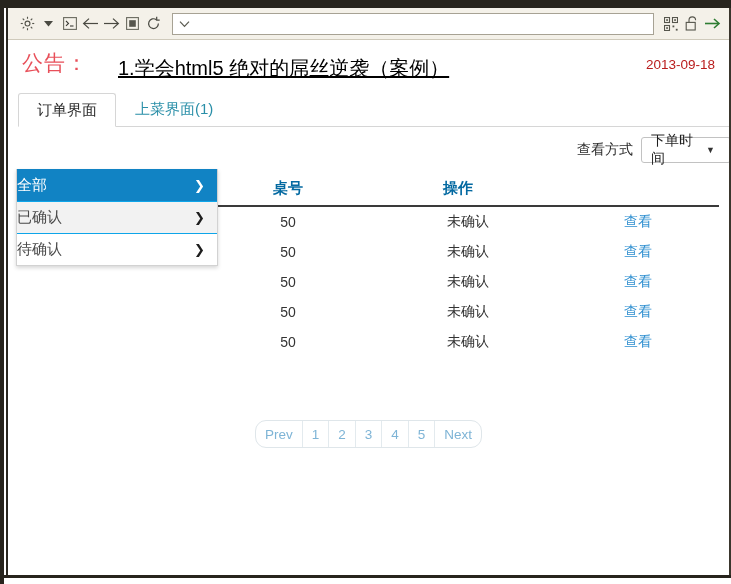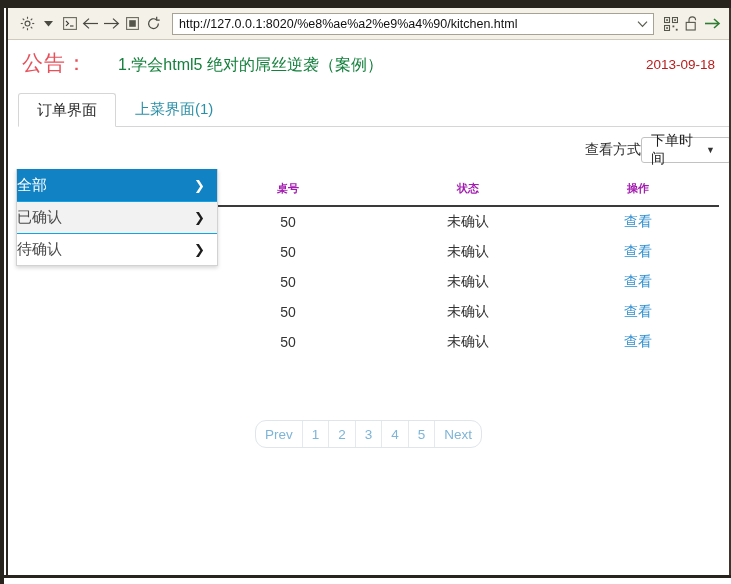--- a/index.html
+++ b/index.html
@@ -114,22 +114,23 @@
     position: absolute;
     left: 14px; top: 8px;
     font-size: 21px;
     color: #e8505a;
     letter-spacing: 1px;
     font-family: "Liberation Sans", "DejaVu Sans", sans-serif;
   }
   #announce-text {
     position: absolute;
     left: 110px; top: 14px;
-    font-size: 16px;
-    color: #15803d;
+    font-size: 20px;
+    color: #000000;
+    text-decoration: underline;
   }
   #announce-date {
     position: absolute;
     right: 14px; top: 16px;
     font-size: 13.5px;
     color: #b91c1c;
     text-align: center;
   }
 
   
@@ -167,20 +168,21 @@
   
   #viewmode {
     position: absolute;
     right: -2px; top: 96px;
     display: flex;
     align-items: center;
   }
   #viewmode-label {
     font-size: 14px;
     color: #2c2c2c;
+    margin-right: 8px;
   }
   #viewmode-select {
     width: 90px;
     height: 26px;
     border: 1px solid #c2c2c2;
     border-radius: 3px;
     background: #ffffff;
     box-sizing: border-box;
     display: flex;
     align-items: center;
@@ -215,23 +217,23 @@
   }
   .th, .td {
     text-align: center;
     box-sizing: border-box;
   }
   .col-name  { width: 180px; }
   .col-table { width: 180px; }
   .col-state { width: 180px; }
   .col-op    { width: 160px; }
   .th {
-    font-size: 11px;
+    font-size: 15px;
     font-weight: bold;
-    color: #a21caf;
+    color: #0369a1;
   }
   .td {
     font-size: 14px;
     color: #333333;
   }
   .td.link a {
     color: #2f8fd0;
     text-decoration: none;
     cursor: pointer;
   }
@@ -372,21 +374,20 @@
     </div>
 
     <div class="tb-icon">
       <svg width="15" height="15" viewBox="0 0 16 16">
         <path d="M13.2 8 A5.2 5.2 0 1 1 11 3.9" fill="none" stroke="#4a4a42" stroke-width="1.3"></path>
         <polyline points="11.4,0.9 11.4,4.3 14.6,4.3" fill="none" stroke="#4a4a42" stroke-width="1.3"></polyline>
       </svg>
     </div>
 
     <div id="urlbar">
-      <div id="urltext">http://127.0.0.1:8020/%e8%ae%a2%e9%a4%90/kitchen.html</div>
       <div class="url-chevron">
         <svg width="11" height="8" viewBox="0 0 11 8">
           <polyline points="1,1.6 5.5,6.4 10,1.6" fill="none" stroke="#5a5a50" stroke-width="1.2"></polyline>
         </svg>
       </div>
     </div>
 
     <div class="tb-icon">
       <svg width="14" height="14" viewBox="0 0 14 14">
         <rect x="0.5" y="0.5" width="5" height="5" fill="none" stroke="#55554c" stroke-width="1.1"></rect>
@@ -435,21 +436,20 @@
         <span id="viewmode-value">下单时间</span>
         <span class="sel-caret">▼</span>
       </div>
     </div>
 
     <div id="table">
 
       <div class="trow thead">
         <div class="th col-name"></div>
         <div class="th col-table">桌号</div>
-        <div class="th col-state">状态</div>
         <div class="th col-op">操作</div>
       </div>
 
       <div class="trow body-row">
         <div class="td col-name"></div>
         <div class="td col-table">50</div>
         <div class="td col-state">未确认</div>
         <div class="td col-op link"><a>查看</a></div>
       </div>
 

